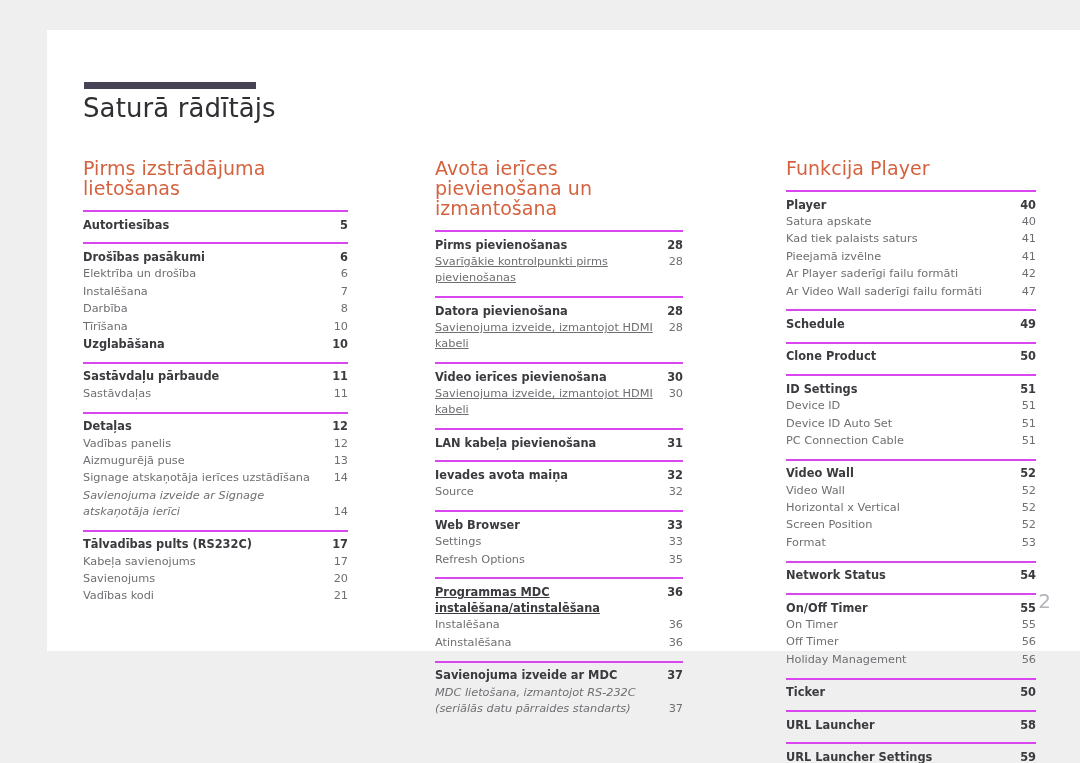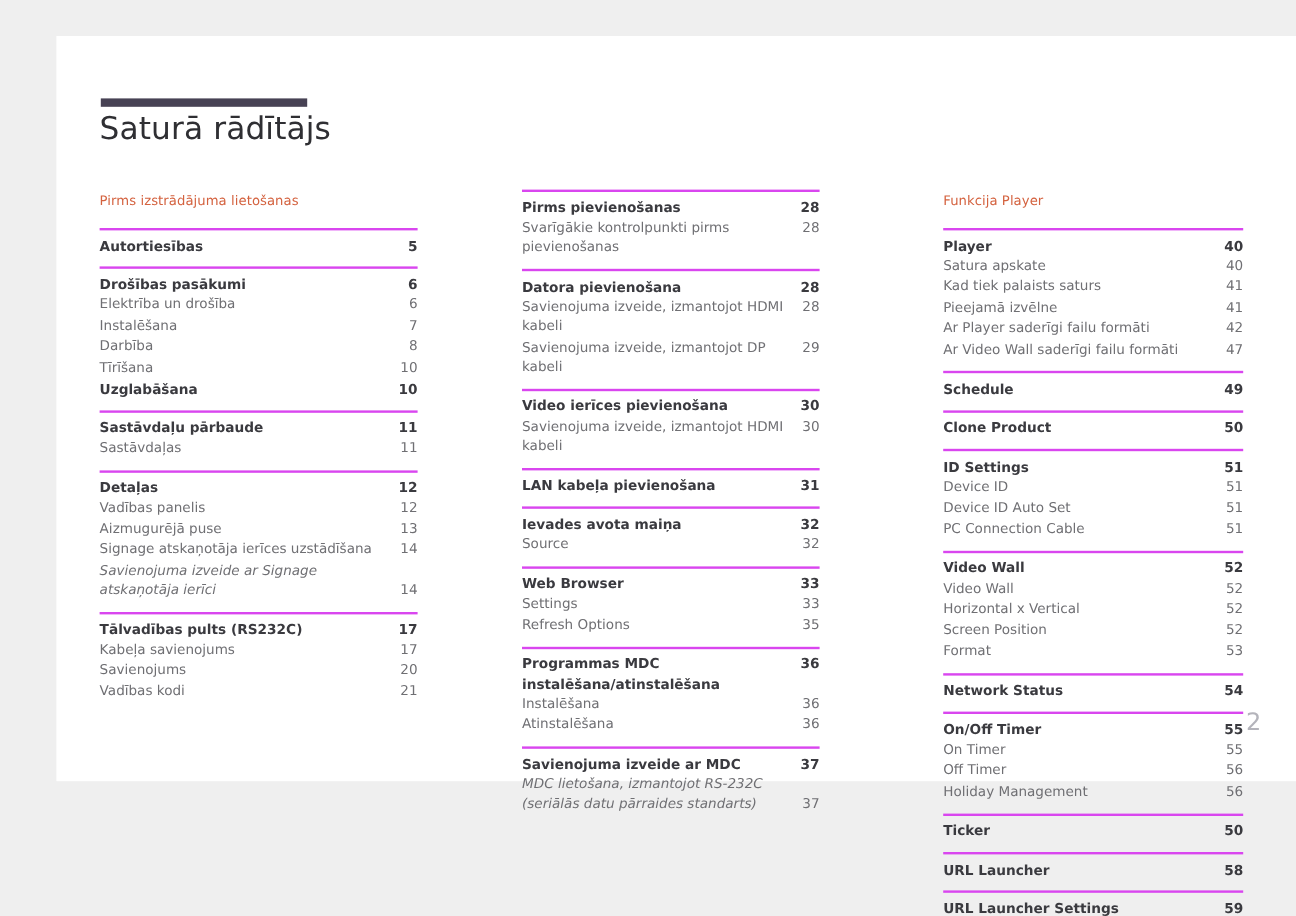--- a/index.html
+++ b/index.html
@@ -49,21 +49,21 @@
   }
   .col {
     position: relative;
   }
   .col-1 { width: 265px; margin-left: 36px; }
   .col-2 { width: 248px; margin-left: 87px; }
   .col-3 { width: 250px; margin-left: 103px; }
 
   .section-head {
     color: #d4623f;
-    font-size: 11px;
+    font-size: 19px;
     font-weight: normal;
     line-height: 20px;
     margin: 0 0 12px 0;
     letter-spacing: 0.05px;
   }
   .section-head.second { margin-top: 42px; }
 
   .group {
     border-top: 2px solid #d946ef;
     padding-top: 4px;
@@ -87,21 +87,21 @@
   }
   .entry .label {
     flex: 0 1 auto;
     padding-right: 6px;
   }
   .entry .num {
     flex: 0 0 auto;
     text-align: right;
     min-width: 14px;
   }
-  .entry.tight .label { padding-right: 4px; }
+  .entry.tight .label { padding-right: 4px; text-decoration: underline; }
   .entry.wrap {
     display: block;
     position: relative;
   }
   .entry.wrap .label {
     display: block;
     padding-right: 30px;
     font-style: italic;
   }
   .entry.wrap .num {
@@ -206,43 +206,40 @@
             <span class="label">Savienojums</span>
             <span class="num">20</span>
           </div>
           <div class="entry">
             <span class="label">Vadības kodi</span>
             <span class="num">21</span>
           </div>
         </div>
       </div>
       <div class="col col-2">
+        <div class="section-head">Avota ierīces pievienošana un izmantošana</div>
         <div class="group">
           <div class="entry bold">
             <span class="label">Pirms pievienošanas</span>
             <span class="num">28</span>
           </div>
           <div class="entry tight">
             <span class="label">Svarīgākie kontrolpunkti pirms pievienošanas</span>
             <span class="num">28</span>
           </div>
         </div>
         <div class="group">
           <div class="entry bold">
             <span class="label">Datora pievienošana</span>
             <span class="num">28</span>
           </div>
           <div class="entry tight">
             <span class="label">Savienojuma izveide, izmantojot HDMI kabeli</span>
             <span class="num">28</span>
           </div>
-          <div class="entry">
-            <span class="label">Savienojuma izveide, izmantojot DP kabeli</span>
-            <span class="num">29</span>
-          </div>
         </div>
         <div class="group">
           <div class="entry bold">
             <span class="label">Video ierīces pievienošana</span>
             <span class="num">30</span>
           </div>
           <div class="entry tight">
             <span class="label">Savienojuma izveide, izmantojot HDMI kabeli</span>
             <span class="num">30</span>
           </div>

